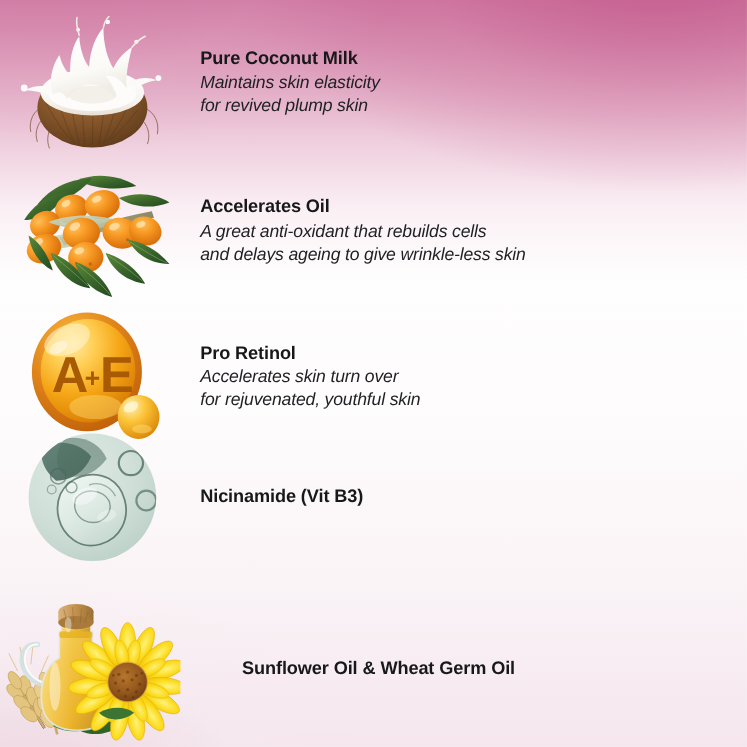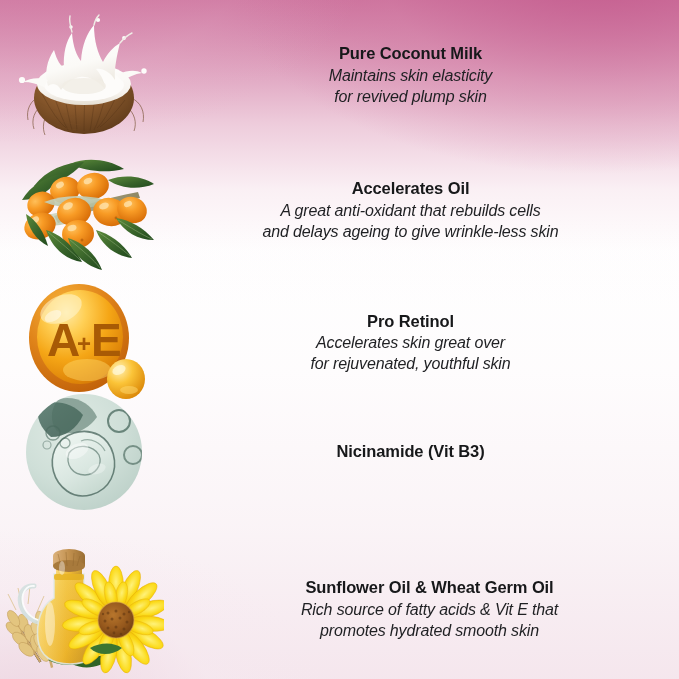--- a/index.html
+++ b/index.html
@@ -50,21 +50,21 @@
       rgba(255,255,255,0) 70%);
   }
   .bg-bottom-left {
     background:radial-gradient(ellipse 55% 32% at 4% 104%,
       rgba(235,210,222,0.75) 0%,
       rgba(246,233,240,0.35) 50%,
       rgba(255,255,255,0) 82%);
   }
 
   
-  .rows { position:absolute; inset:0;text-align:center; }
+  .rows { position:absolute; inset:0; }
 
   .ing-row {
     position:absolute;
     left:0; width:679px;
     display:flex;
     align-items:center;
   }
   .ing-row[data-row="0"] { top:8px;   height:135px; }
   .ing-row[data-row="1"] { top:143px; height:135px; }
   .ing-row[data-row="2"] { top:278px; height:130px; }
@@ -342,21 +342,21 @@
           <text x="56" y="70" font-family="'Liberation Sans', sans-serif" font-size="24" font-weight="bold" fill="#a85a05">+</text>
           <text x="70" y="74" font-family="'Liberation Sans', sans-serif" font-size="46" font-weight="bold" fill="#a85a05">E</text>
 
           <ellipse cx="105" cy="97" rx="19" ry="20" fill="url(#dropG)"></ellipse>
           <ellipse cx="98" cy="88" rx="7" ry="4.5" fill="#fff8d8" opacity="0.75" transform="rotate(-26 98 88)"></ellipse>
           <ellipse cx="108" cy="108" rx="9" ry="4" fill="#ffd970" opacity="0.5"></ellipse>
         </svg>
       </div>
       <div class="ing-text">
         <div class="ing-title">Pro Retinol</div>
-        <div class="ing-desc">Accelerates skin great over
+        <div class="ing-desc">Accelerates skin turn over
 for rejuvenated, youthful skin</div>
       </div>
     </div>
 
     <div class="ing-row" data-row="3">
       <div class="ing-visual">
         <svg class="art art-niacinamide" viewBox="0 0 118 118">
           <defs>
             <radialGradient id="gelBgG" cx="38%" cy="30%" r="78%">
               <stop offset="0%" stop-color="#dfeae4"></stop>
@@ -558,19 +558,17 @@
                 <circle cx="13" cy="-8" r="1.2"></circle>
             </g>
             <circle cx="0" cy="0" r="18" fill="none" stroke="#d8a64f" stroke-width="1.2" opacity="0.6"></circle>
           </g>
 
           <path d="M86 104 C96 98 110 98 118 104 C108 112 94 112 86 104 Z" fill="#3c7531"></path>
         </svg>
       </div>
       <div class="ing-text">
         <div class="ing-title">Sunflower Oil &amp; Wheat Germ Oil</div>
-        <div class="ing-desc">Rich source of fatty acids &amp; Vit E that
-promotes hydrated smooth skin</div>
       </div>
     </div>
 
   </div>
 </div>
 
 </body></html>

